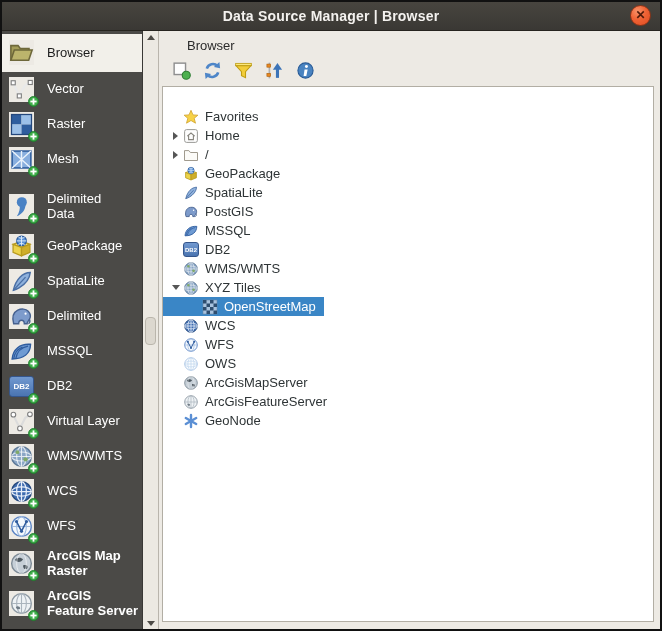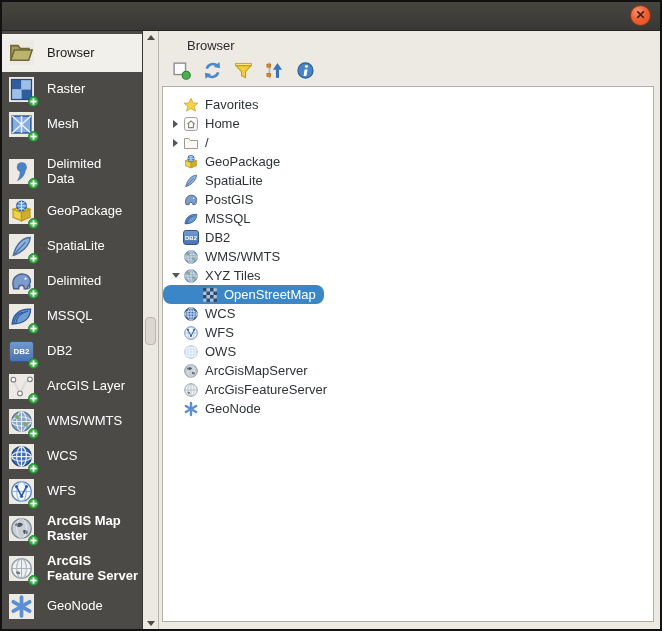--- a/index.html
+++ b/index.html
@@ -44,27 +44,27 @@
   .arr-dn{width:0;height:0;border-top:5px solid #4d4b46;border-left:4px solid transparent;border-right:4px solid transparent;}
   .grip{width:9px;height:26px;background:#dcd8cf;border:1px solid #bab6ac;border-radius:4px;}
   
   .main{flex:1;position:relative;background:#edeae4;}
   .panel-title{position:absolute;left:28px;top:7px;font-size:13px;color:#2b2b2b;}
   .toolbar{position:absolute;left:10px;top:27px;display:flex;gap:7px;}
   .tbtn{width:24px;height:24px;display:flex;align-items:center;justify-content:center;border-radius:3px;}
   .tbtn svg{width:19px;height:19px;}
   
   .tree{position:absolute;left:3px;right:6px;top:55px;bottom:8px;background:#fff;
-    border:1px solid #b2aea4;overflow:hidden;padding-top:8px;}
+    border:1px solid #b2aea4;overflow:hidden;padding-top:20px;}
   .row{height:19px;display:flex;align-items:center;font-size:13px;color:#2e3436;width:max-content;padding-right:8px;}
   .row .exp{width:15px;height:19px;margin-left:5px;flex:none;display:flex;align-items:center;justify-content:center;}
   .row .ticon{width:16px;height:16px;margin-right:6px;flex:none;display:flex;align-items:center;justify-content:center;}
   .row .ticon svg{width:16px;height:16px;display:block;}
   .row.child{padding-left:19px;}
-  .row.selected{background:#3a86c6;color:#fff;border-radius:8px;}
+  .row.selected{background:#3a86c6;color:#fff;}
   .tri-r{width:0;height:0;border-left:5px solid #565656;border-top:4px solid transparent;border-bottom:4px solid transparent;}
   .tri-d{width:0;height:0;border-top:5px solid #565656;border-left:4px solid transparent;border-right:4px solid transparent;}
   .symlib{position:absolute;width:0;height:0;overflow:hidden;}
 </style>
 </head>
 <body>
 
 <svg class="symlib" xmlns="http://www.w3.org/2000/svg">
   <defs>
     <symbol id="sym-plus" viewBox="0 0 11 11">
@@ -220,39 +220,51 @@
       <circle cx="8" cy="8" r="6.4" fill="#4983c0" stroke="#275a96" stroke-width="0.9"></circle>
       <circle cx="8.8" cy="4.7" r="1.25" fill="#fff"></circle>
       <polygon points="7.2,7.2 9.8,7.2 8.7,12.6 6.4,12.6" fill="#fff"></polygon>
     </symbol>
   </defs>
 </svg>
 
 <div class="window">
 
   <div class="titlebar">
+    <span class="title">Data Source Manager | Browser</span>
     <div class="close-btn">
       <span>✕</span>
     </div>
   </div>
 
   <div class="body">
 
     <div class="sidebar">
       <div class="tab sel">
         <span class="ic">
             <svg class="main">
               <use href="#sym-folder-open"></use>
             </svg>
           </span>
         <span class="tlbl">Browser</span>
       </div>
       <div class="tab hs">
         <span class="ic">
             <svg class="main">
+              <use href="#sym-vee"></use>
+            </svg>
+            <svg class="badge">
+              <use href="#sym-plus"></use>
+            </svg>
+          </span>
+        <span class="tlbl">Vector</span>
+      </div>
+      <div class="tab hs">
+        <span class="ic">
+            <svg class="main">
               <use href="#sym-raster"></use>
             </svg>
             <svg class="badge">
               <use href="#sym-plus"></use>
             </svg>
           </span>
         <span class="tlbl">Raster</span>
       </div>
       <div class="tab hs">
         <span class="ic">
@@ -334,21 +346,21 @@
       </div>
       <div class="tab hs">
         <span class="ic">
             <svg class="main">
               <use href="#sym-virtual"></use>
             </svg>
             <svg class="badge">
               <use href="#sym-plus"></use>
             </svg>
           </span>
-        <span class="tlbl">ArcGIS Layer</span>
+        <span class="tlbl">Virtual Layer</span>
       </div>
       <div class="tab hs">
         <span class="ic">
             <svg class="main">
               <use href="#sym-globe-blue"></use>
             </svg>
             <svg class="badge">
               <use href="#sym-plus"></use>
             </svg>
           </span>

